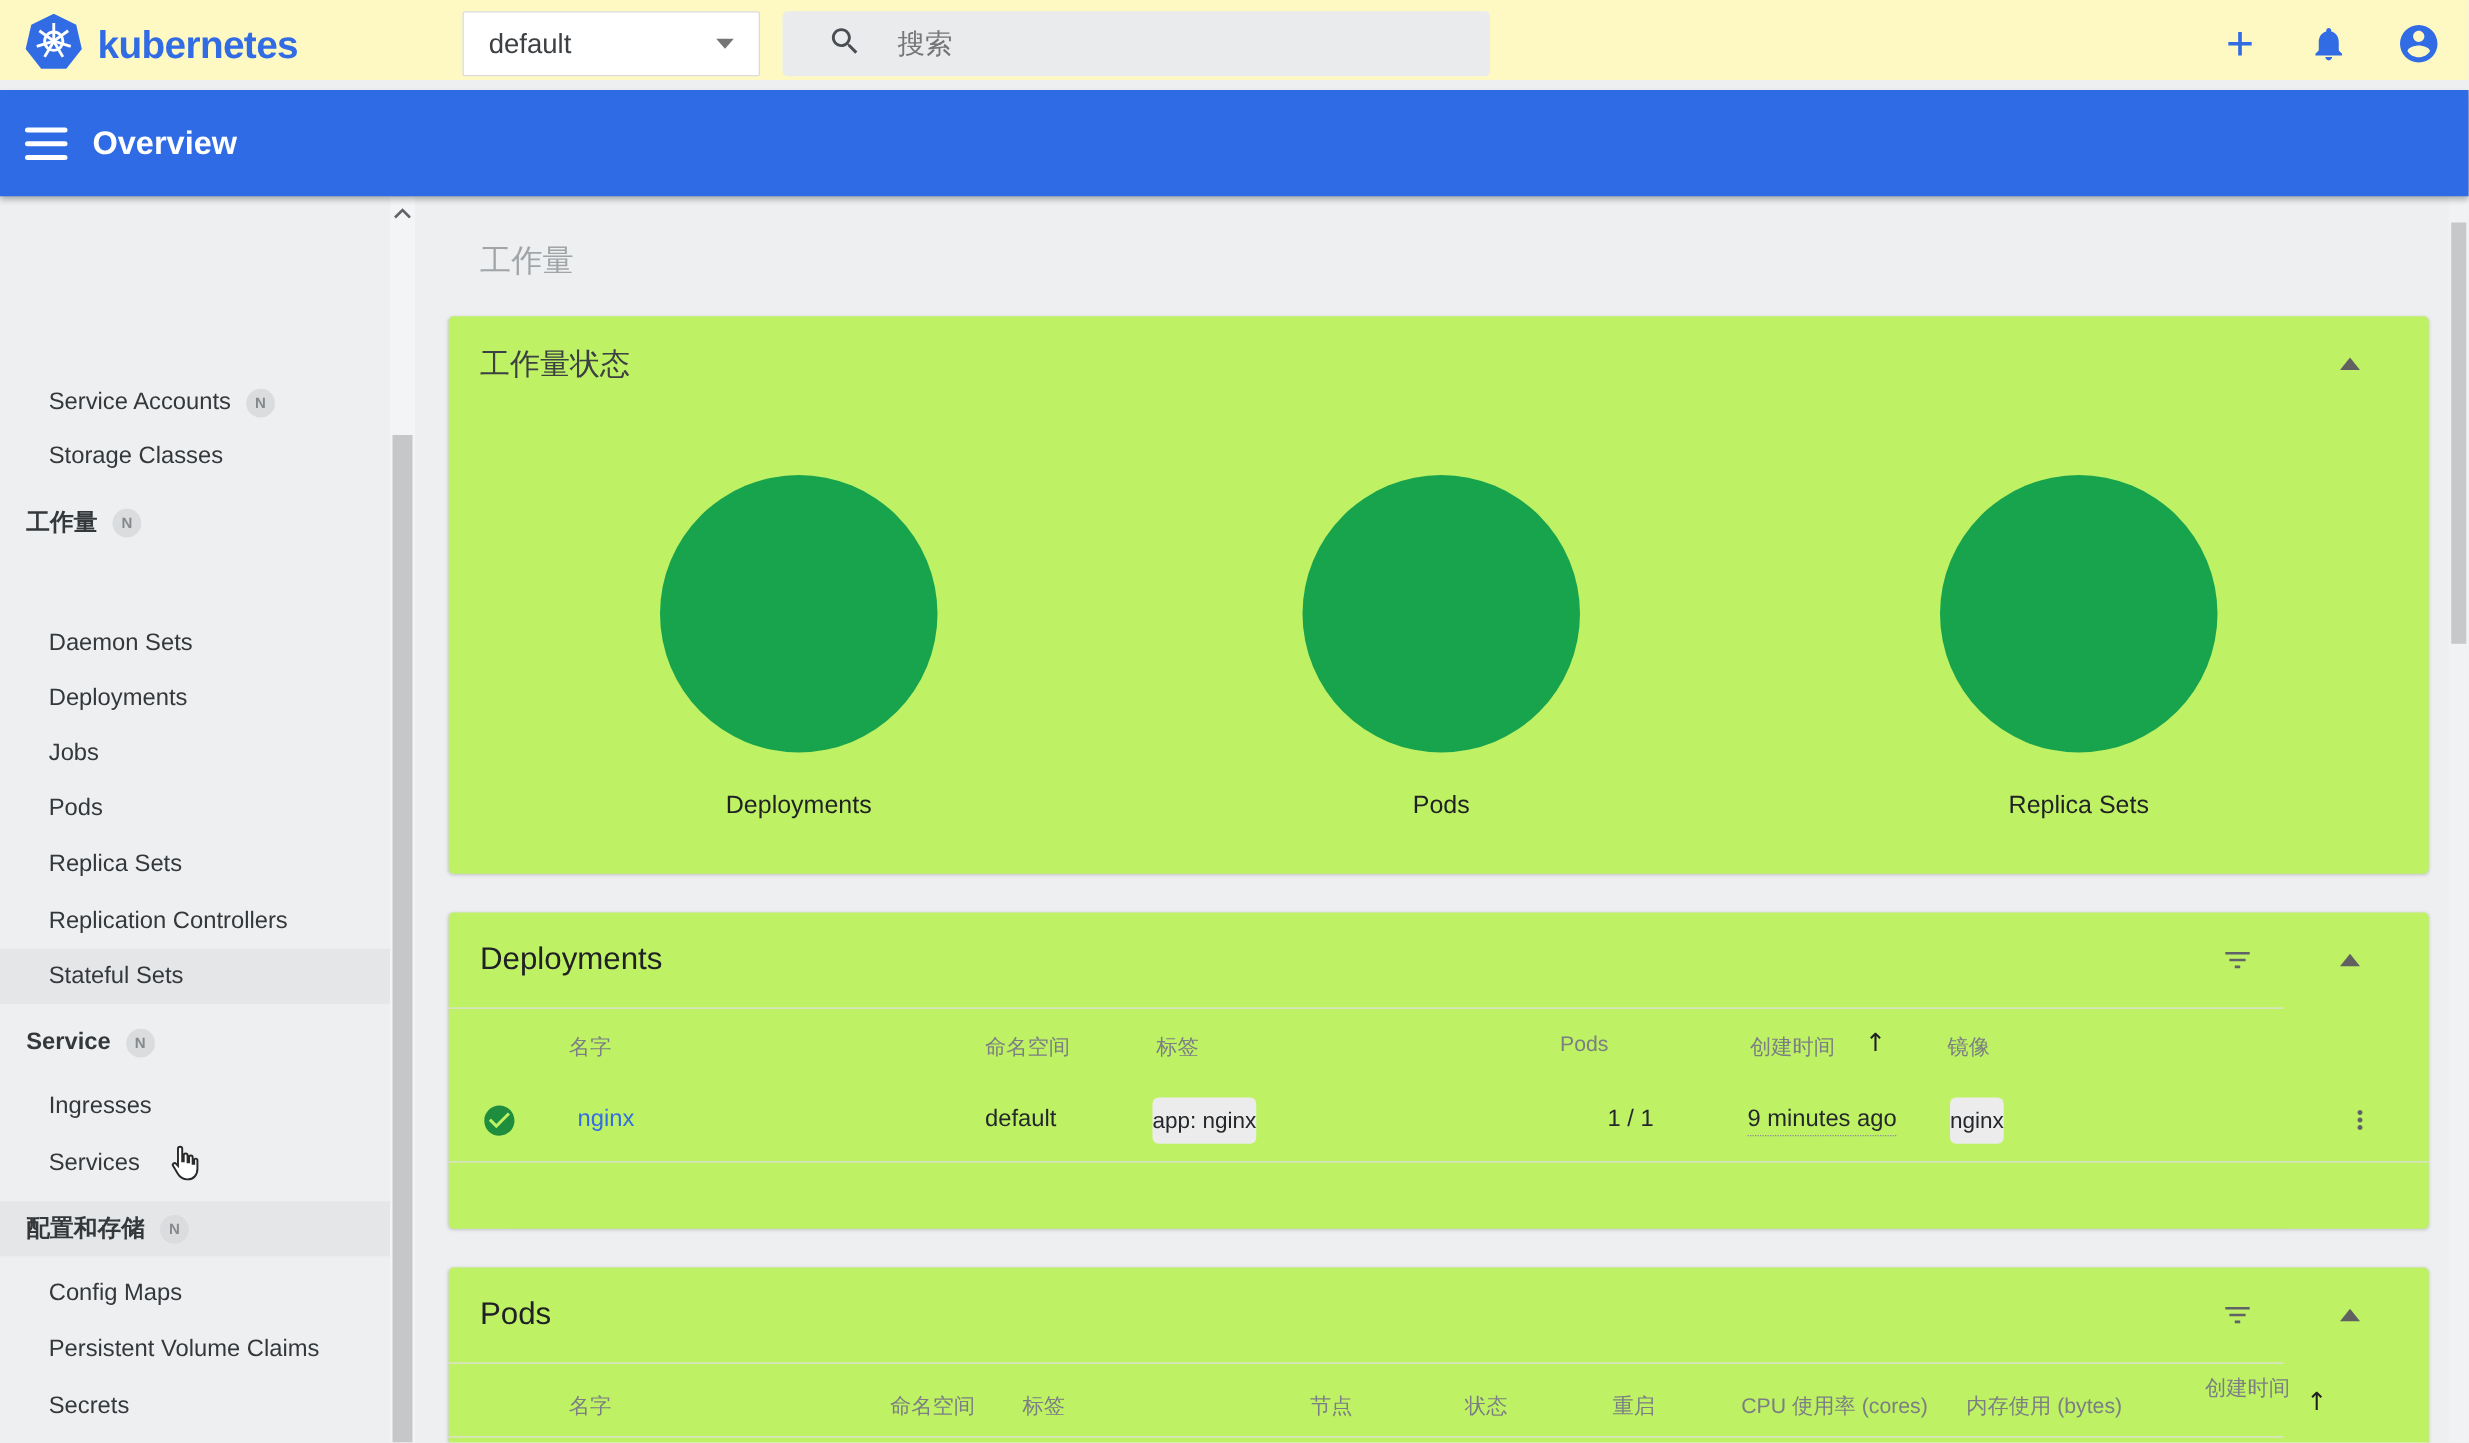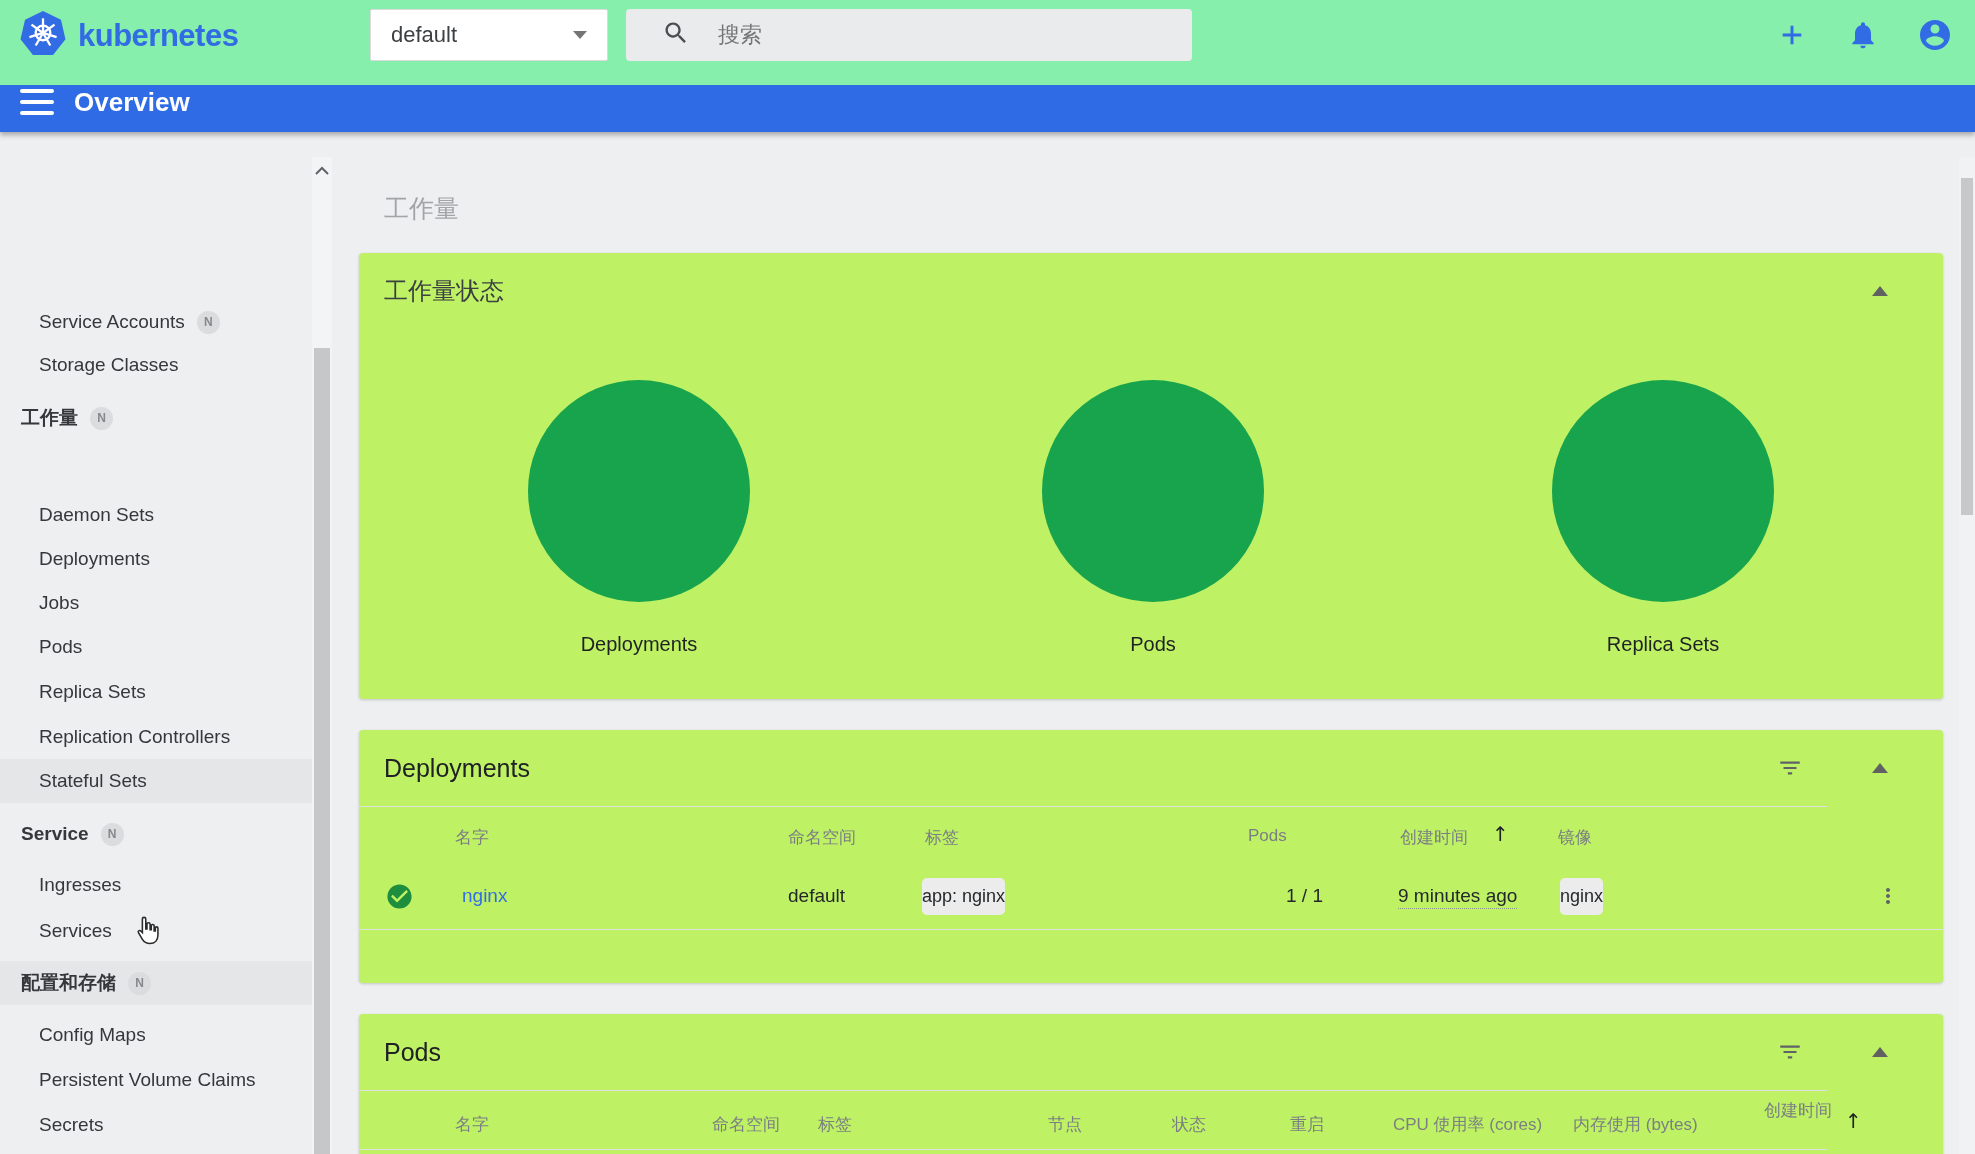--- a/index.html
+++ b/index.html
@@ -2,36 +2,36 @@
 <html><head>
 <meta charset="utf-8">
 <style>
   * { margin:0; padding:0; box-sizing:border-box; }
   html,body { width:1975px; height:1154px; }
   body {
     font-family:"Liberation Sans","DejaVu Sans",sans-serif;
     background:#edeff0; position:relative; overflow:hidden; color:#25282b;
   }
   
-  .app-header { position:absolute; left:0; top:0; width:1975px; height:85px; background:#86efac; z-index:30;padding-left:40px; }
+  .app-header { position:absolute; left:0; top:0; width:1975px; height:64px; background:#fef9c3; z-index:30;padding-left:40px; }
   .logo-wrap { position:absolute; left:20px; top:13px; height:46px; display:flex; align-items:center; }
   .logo-text { font-size:31px; font-weight:bold; color:#326ce5; margin-left:12px; letter-spacing:-0.5px; }
   .ns-select { position:absolute; left:370px; top:9px; width:238px; height:52px; border:1px solid #d9dbdd; background:#fff;
                border-radius:2px; display:flex; align-items:center; padding:0 20px; cursor:pointer; }
   .ns-select .ns-value { font-size:22px; color:#3c4043; flex:1; }
   .caret-down { width:0; height:0; border-left:7px solid transparent; border-right:7px solid transparent; border-top:8px solid #757575; }
   .search-box { position:absolute; left:626px; top:9px; width:566px; height:52px; background:#e9ebed; border-radius:4px;
                 display:flex; align-items:center; padding-left:36px; }
   .search-box svg { flex:none; }
   .search-input { border:none; outline:none; background:transparent; font-size:22px; color:#3c4043; margin-left:28px; width:430px;
                   font-family:"Liberation Sans","DejaVu Sans",sans-serif; }
   .search-input::placeholder { color:#757575; }
   .hdr-icon { position:absolute; top:19px; width:36px; height:36px; display:flex; align-items:center; justify-content:center; cursor:pointer; }
   
-  .toolbar { position:absolute; left:0; top:72px; width:1975px; height:60px; background:#2e6be5;
+  .toolbar { position:absolute; left:0; top:72px; width:1975px; height:85px; background:#2e6be5;
              box-shadow:0 3px 5px rgba(0,0,0,.3); z-index:20; display:flex; align-items:center; }
   .hamburger { margin-left:20px; width:34px; height:26px; display:flex; flex-direction:column; justify-content:space-between; cursor:pointer; }
   .hamburger span { display:block; height:4px; border-radius:2px; background:#fff; }
   .toolbar-title { color:#fff; font-size:26px; font-weight:bold; margin-left:20px; }
   
   .sidebar { position:absolute; left:0; top:157px; width:332px; height:997px; }
   .sb-row { position:absolute; left:0; width:312px; height:44px; display:flex; align-items:center; cursor:pointer; }
   .sb-row.indent { padding-left:39px; }
   .sb-row.section { padding-left:21px; font-weight:bold; }
   .sb-row.hl { background:#e4e6e8; }

